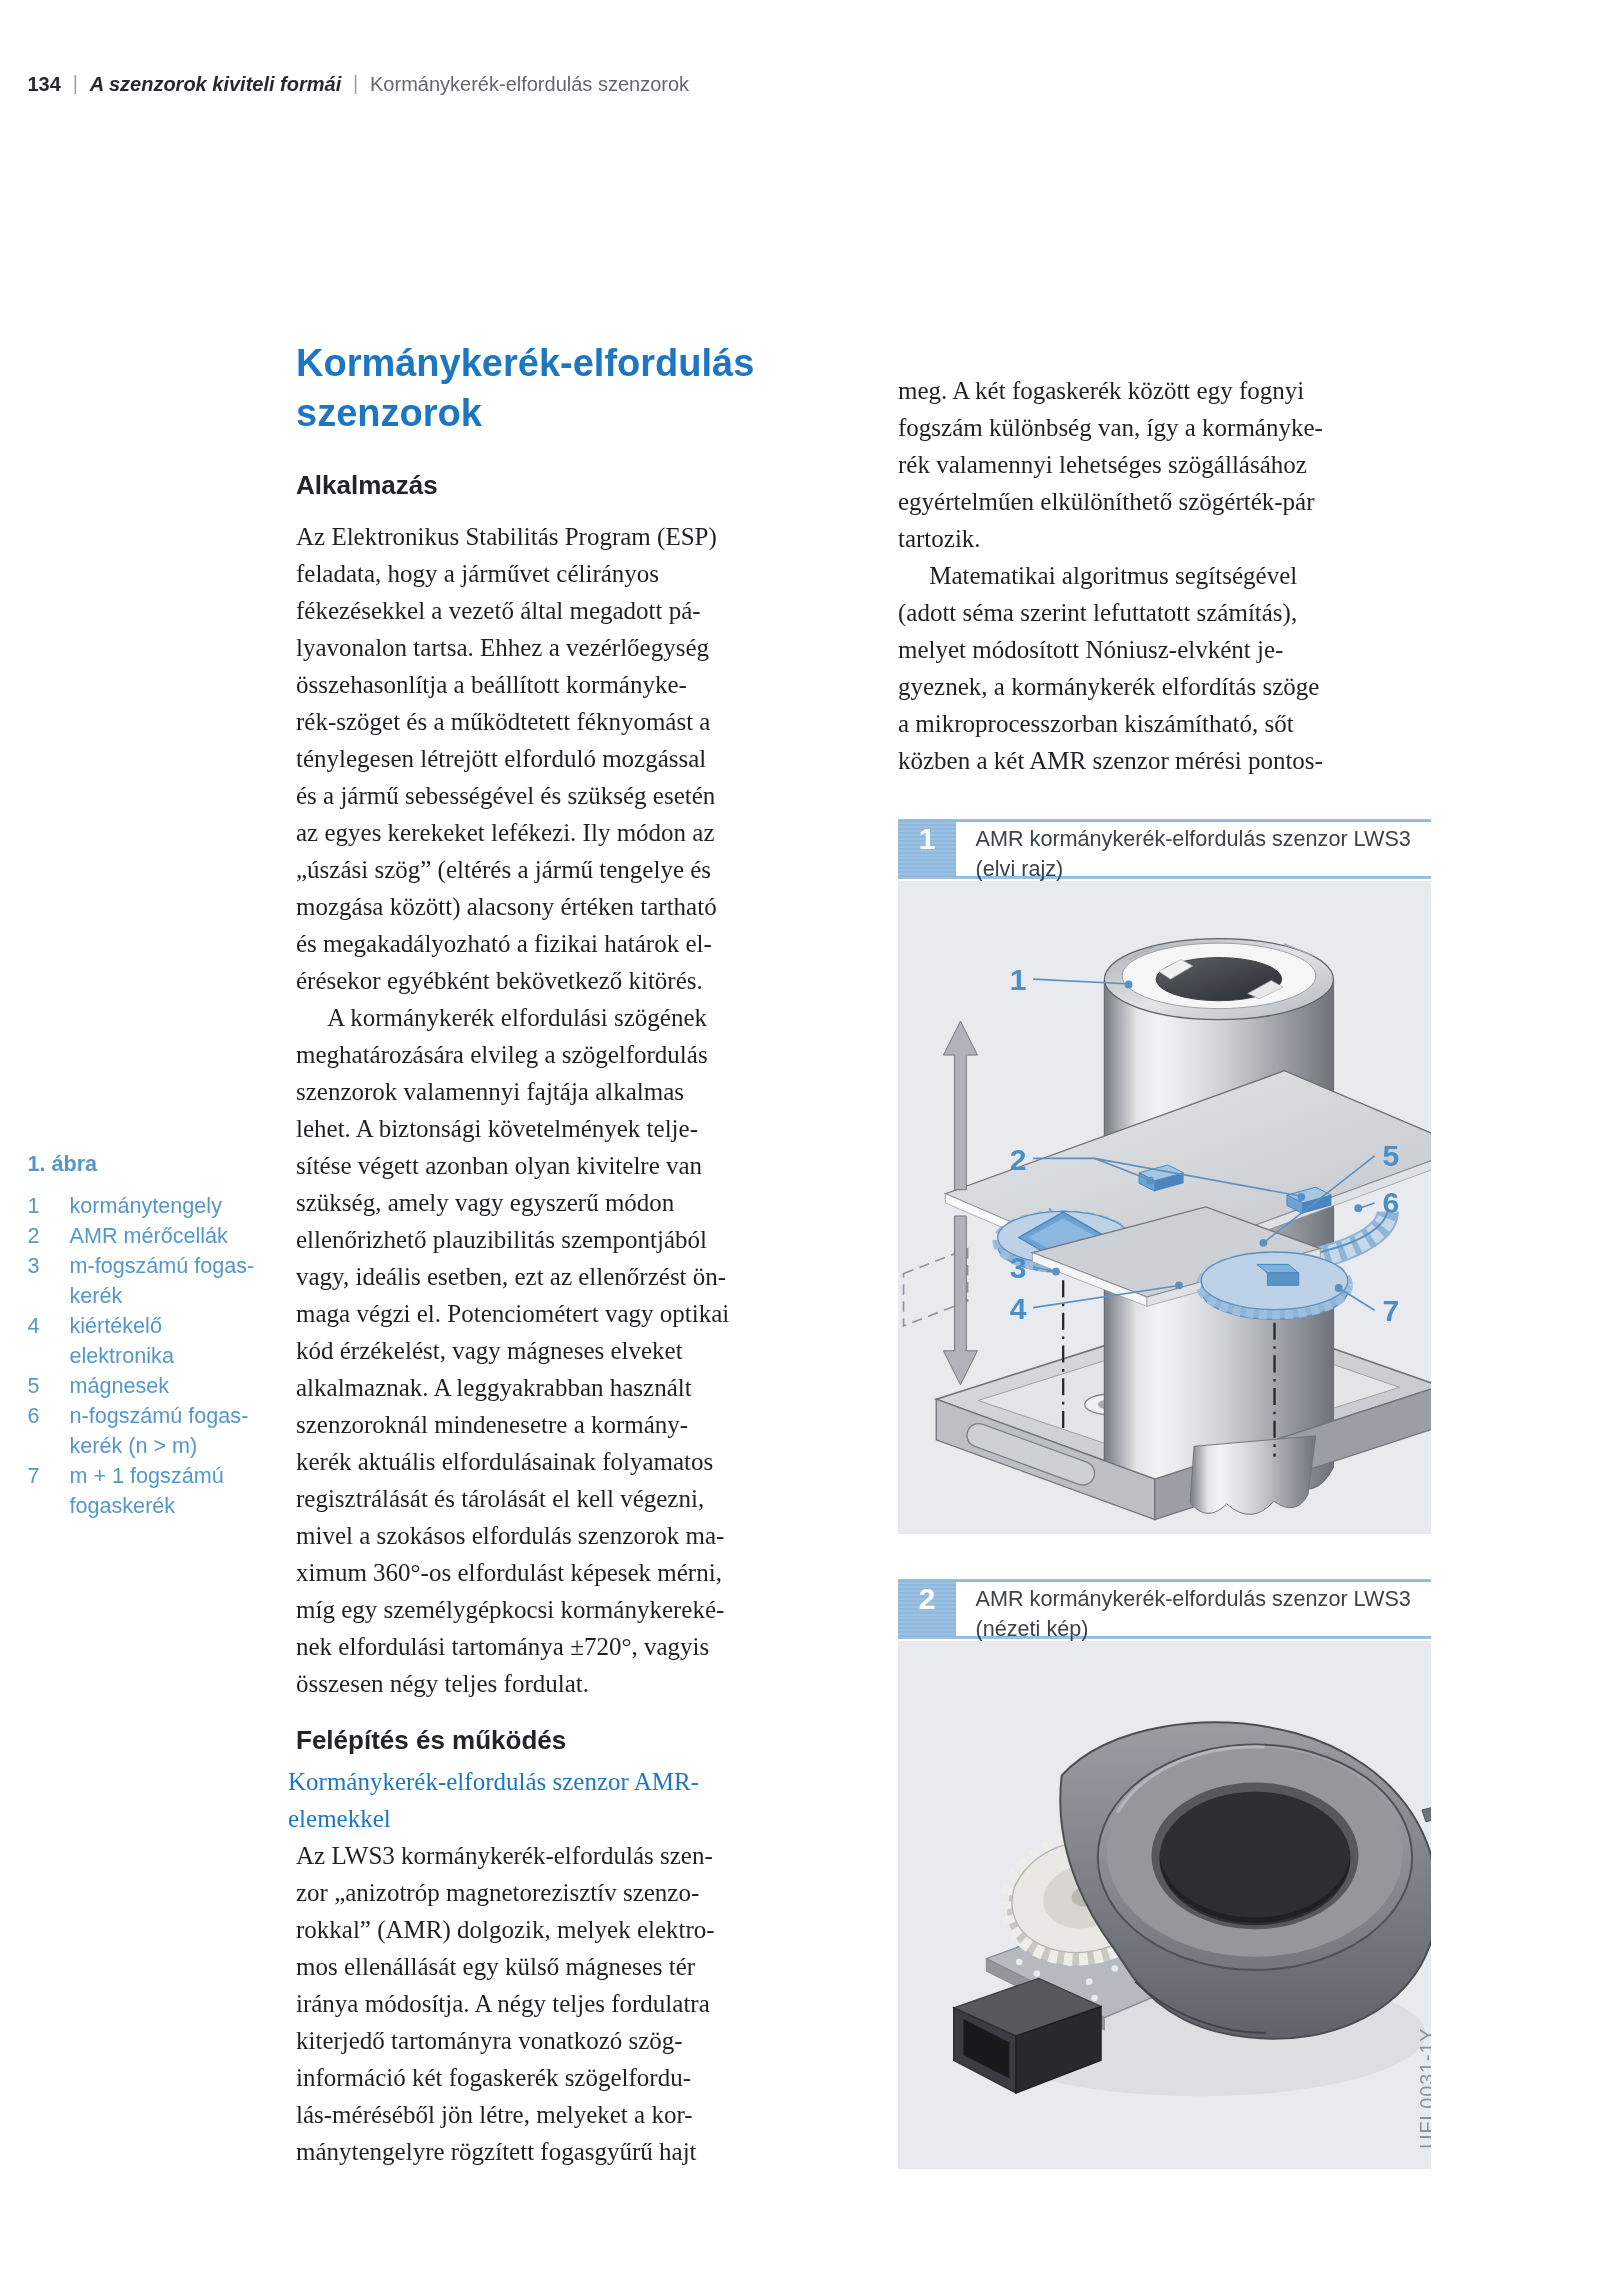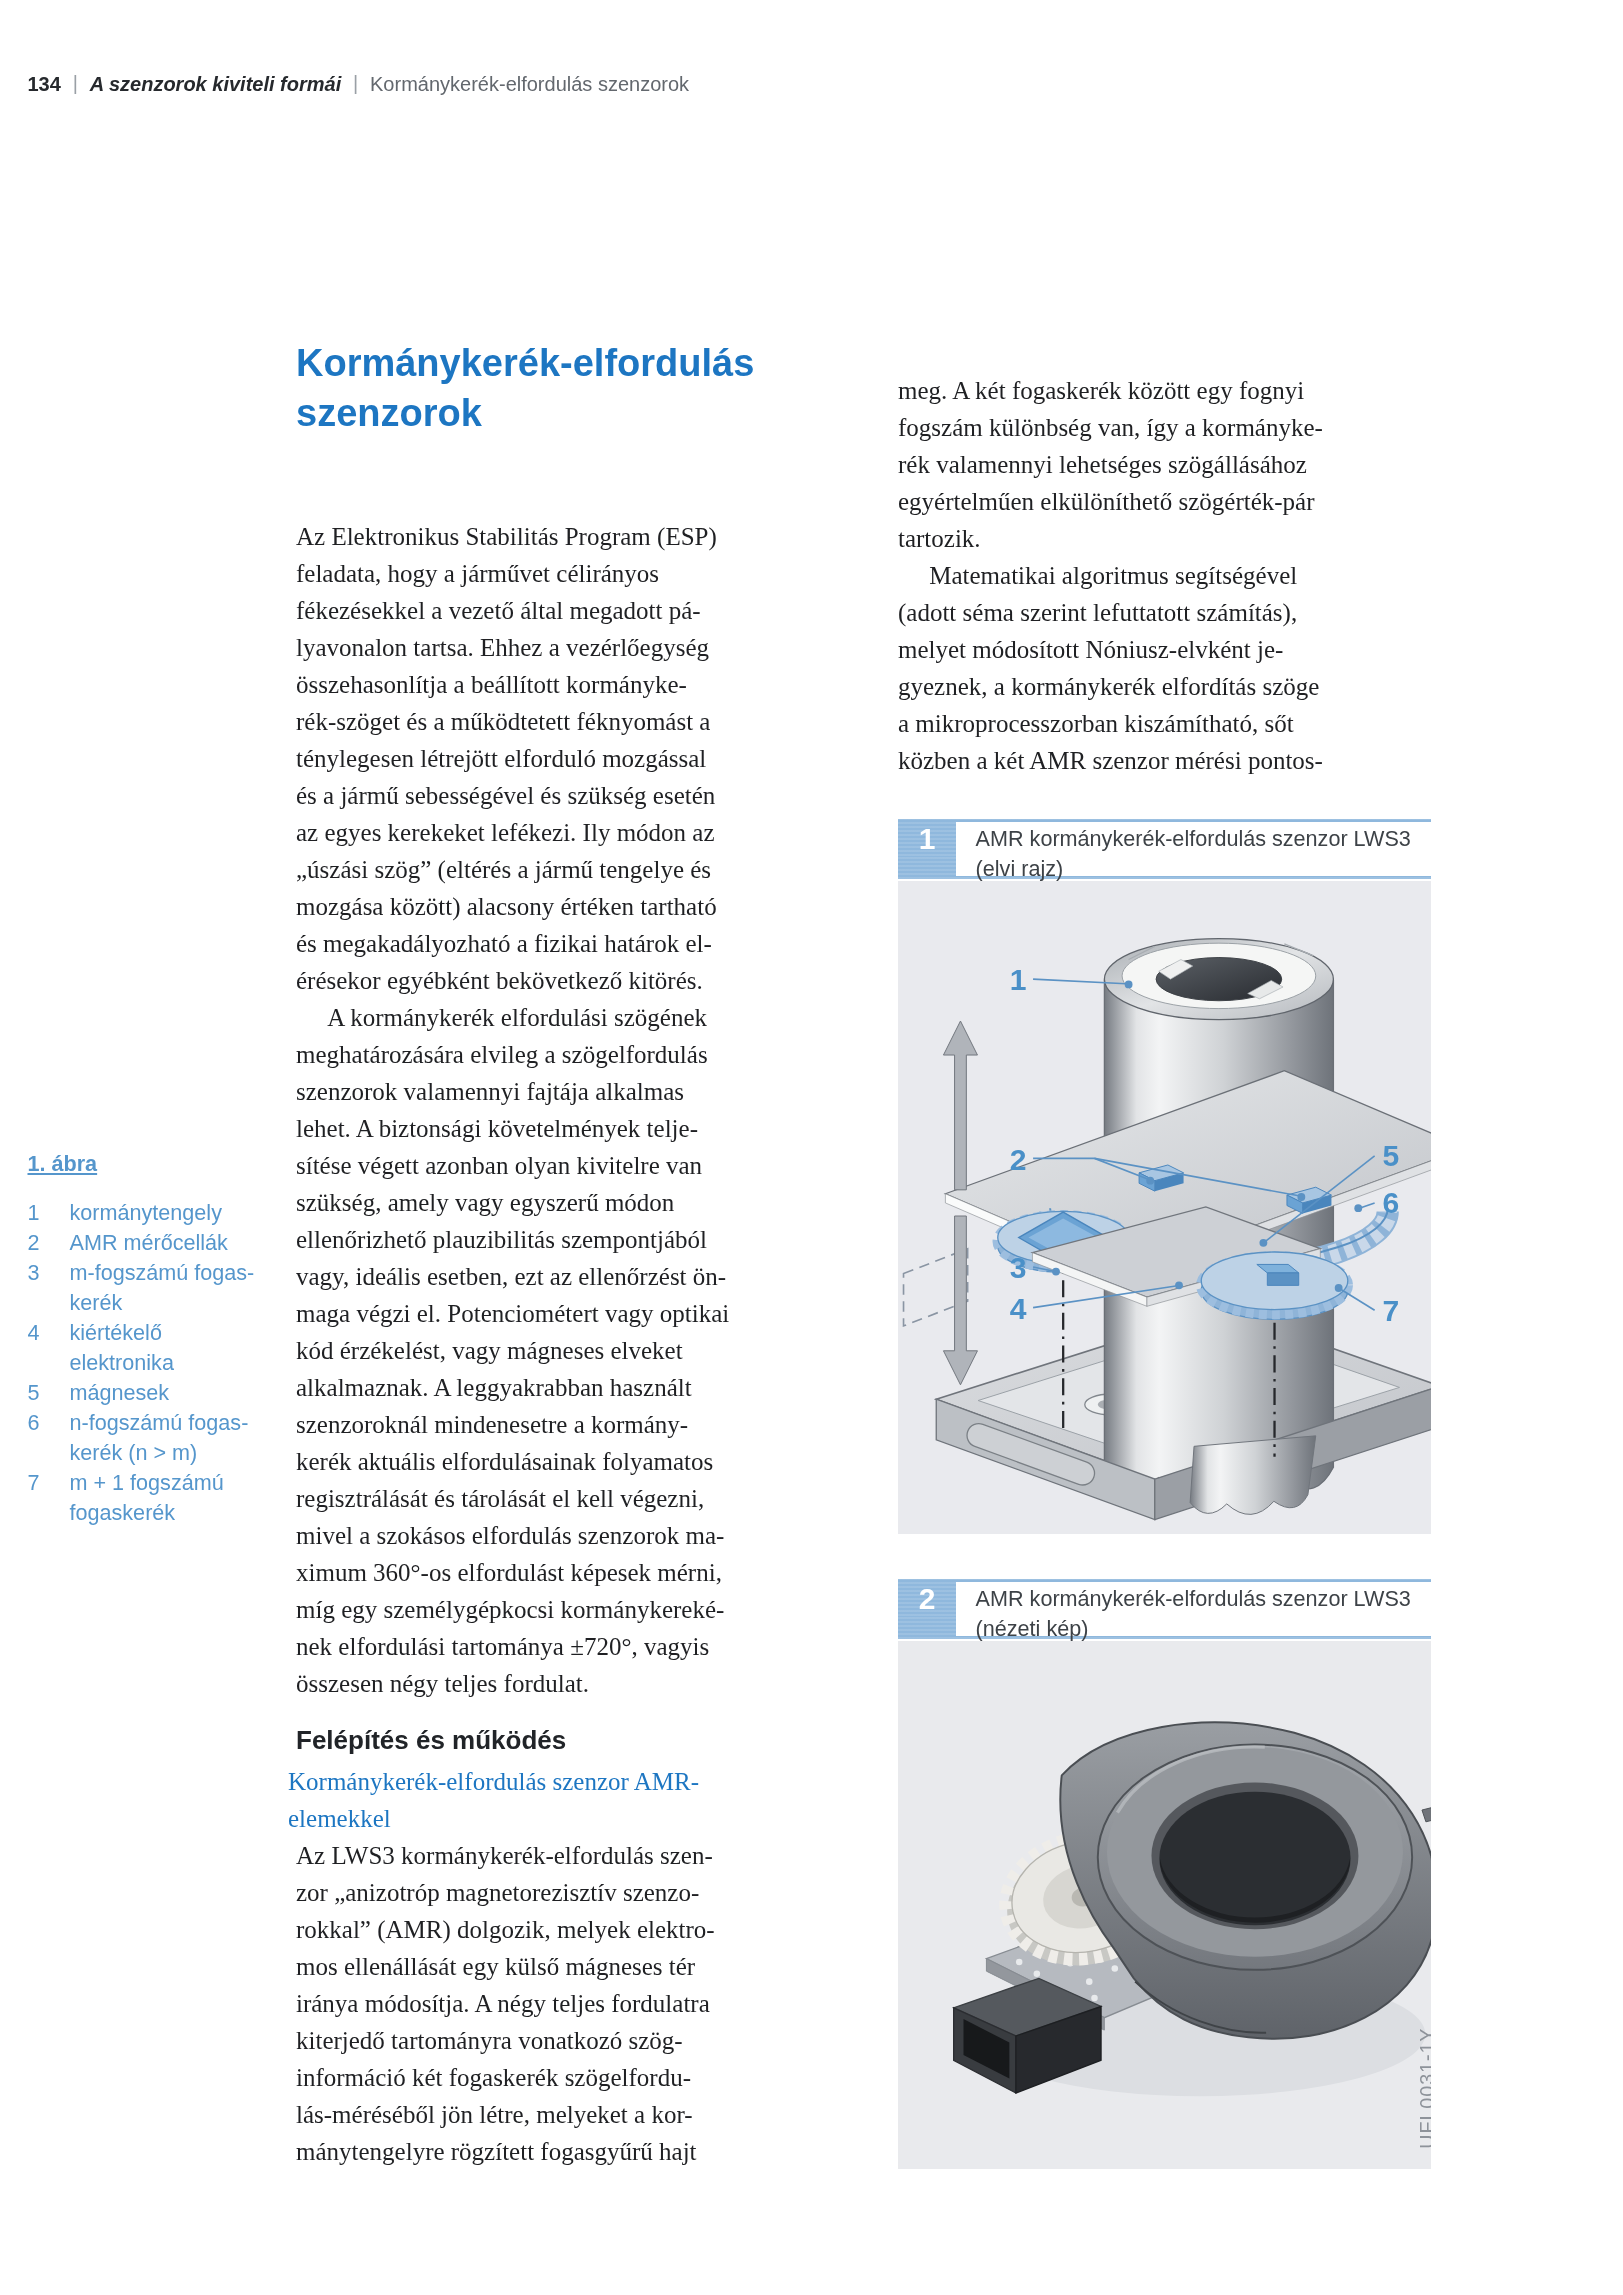--- a/index.html
+++ b/index.html
@@ -25,21 +25,21 @@
   #para-main{top:518px;}
   .subhead-blue{position:absolute;left:288px;top:1763px;width:586px;font-family:"Liberation Serif",serif;
       font-size:25px;line-height:37px;color:#1d76c2;white-space:pre-wrap;}
   #para-lws{top:1837px;}
 
   
   #para-right{left:898px;top:372px;width:586px;}
 
   
   .legend{position:absolute;left:27.5px;top:1149px;width:255px;color:#5596cc;font-size:21.6px;line-height:30px;}
-  .legend .lg-title{font-weight:bold;margin-bottom:19px;text-decoration:underline;}
+  .legend .lg-title{font-weight:bold;margin-bottom:12px;}
   .legend .lg-row{display:flex;}
   .legend .lg-num{width:42px;flex:0 0 42px;}
   .legend .lg-txt{white-space:pre-wrap;}
 
   
   .figure{position:absolute;width:579px;}
   #figure1{left:898px;top:819px;}
   #figure2{left:898px;top:1579px;}
   .figcap{position:relative;height:60px;background:#8fb8dd;
      background-image:repeating-linear-gradient(0deg,rgba(255,255,255,.12) 0 2px,rgba(0,0,0,0) 2px 3.9px);}
@@ -66,20 +66,21 @@
   <div class="runhead">
     <span class="pageno">134</span>
     <span class="sep">|</span>
     <span class="chapter">A szenzorok kiviteli formái</span>
     <span class="sep">|</span>
     <span class="section">Kormánykerék-elfordulás szenzorok</span>
   </div>
 
   <div class="main-title">Kormánykerék-elfordulás
 szenzorok</div>
+  <div class="h-sans" id="h-alkalmazas">Alkalmazás</div>
   <div class="bodytext" id="para-main">Az Elektronikus Stabilitás Program (ESP)
 feladata, hogy a járművet célirányos
 fékezésekkel a vezető által megadott pá-
 lyavonalon tartsa. Ehhez a vezérlőegység
 összehasonlítja a beállított kormányke-
 rék-szöget és a működtetett féknyomást a
 ténylegesen létrejött elforduló mozgással
 és a jármű sebességével és szükség esetén
 az egyes kerekeket lefékezi. Ily módon az
 „úszási szög” (eltérés a jármű tengelye és

